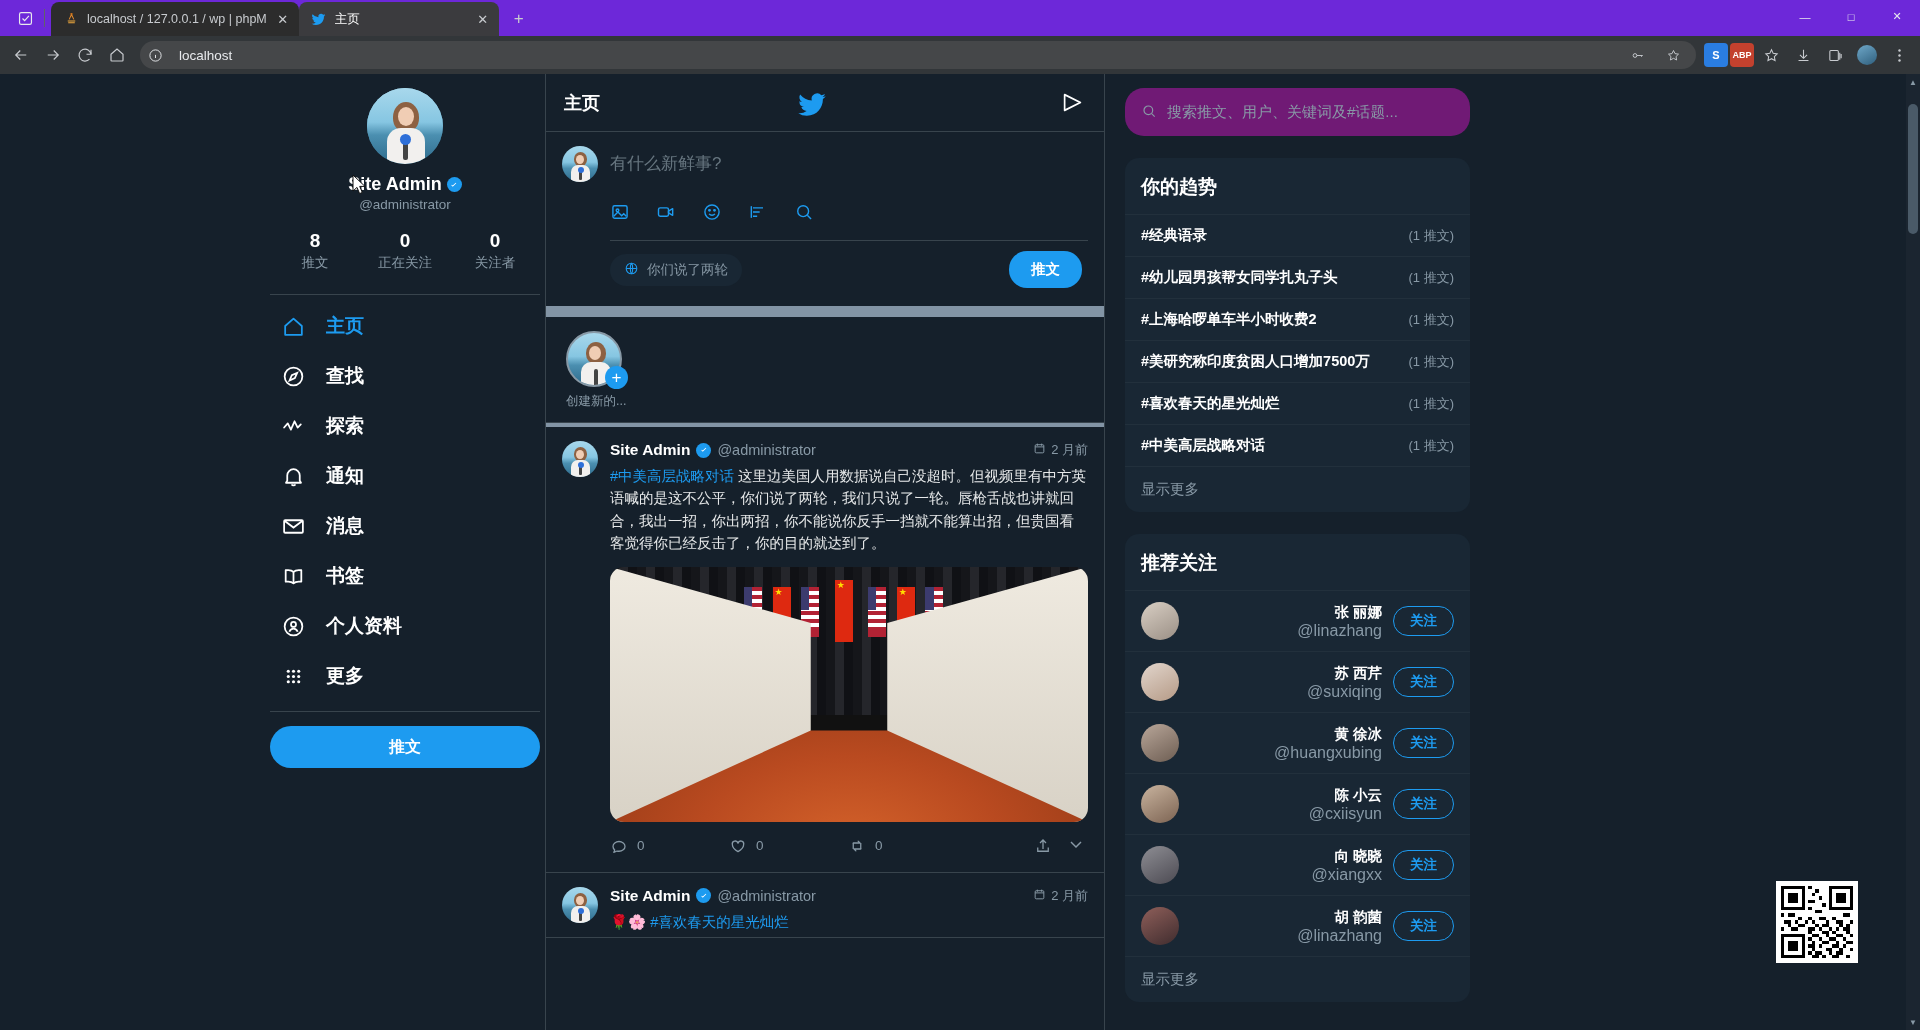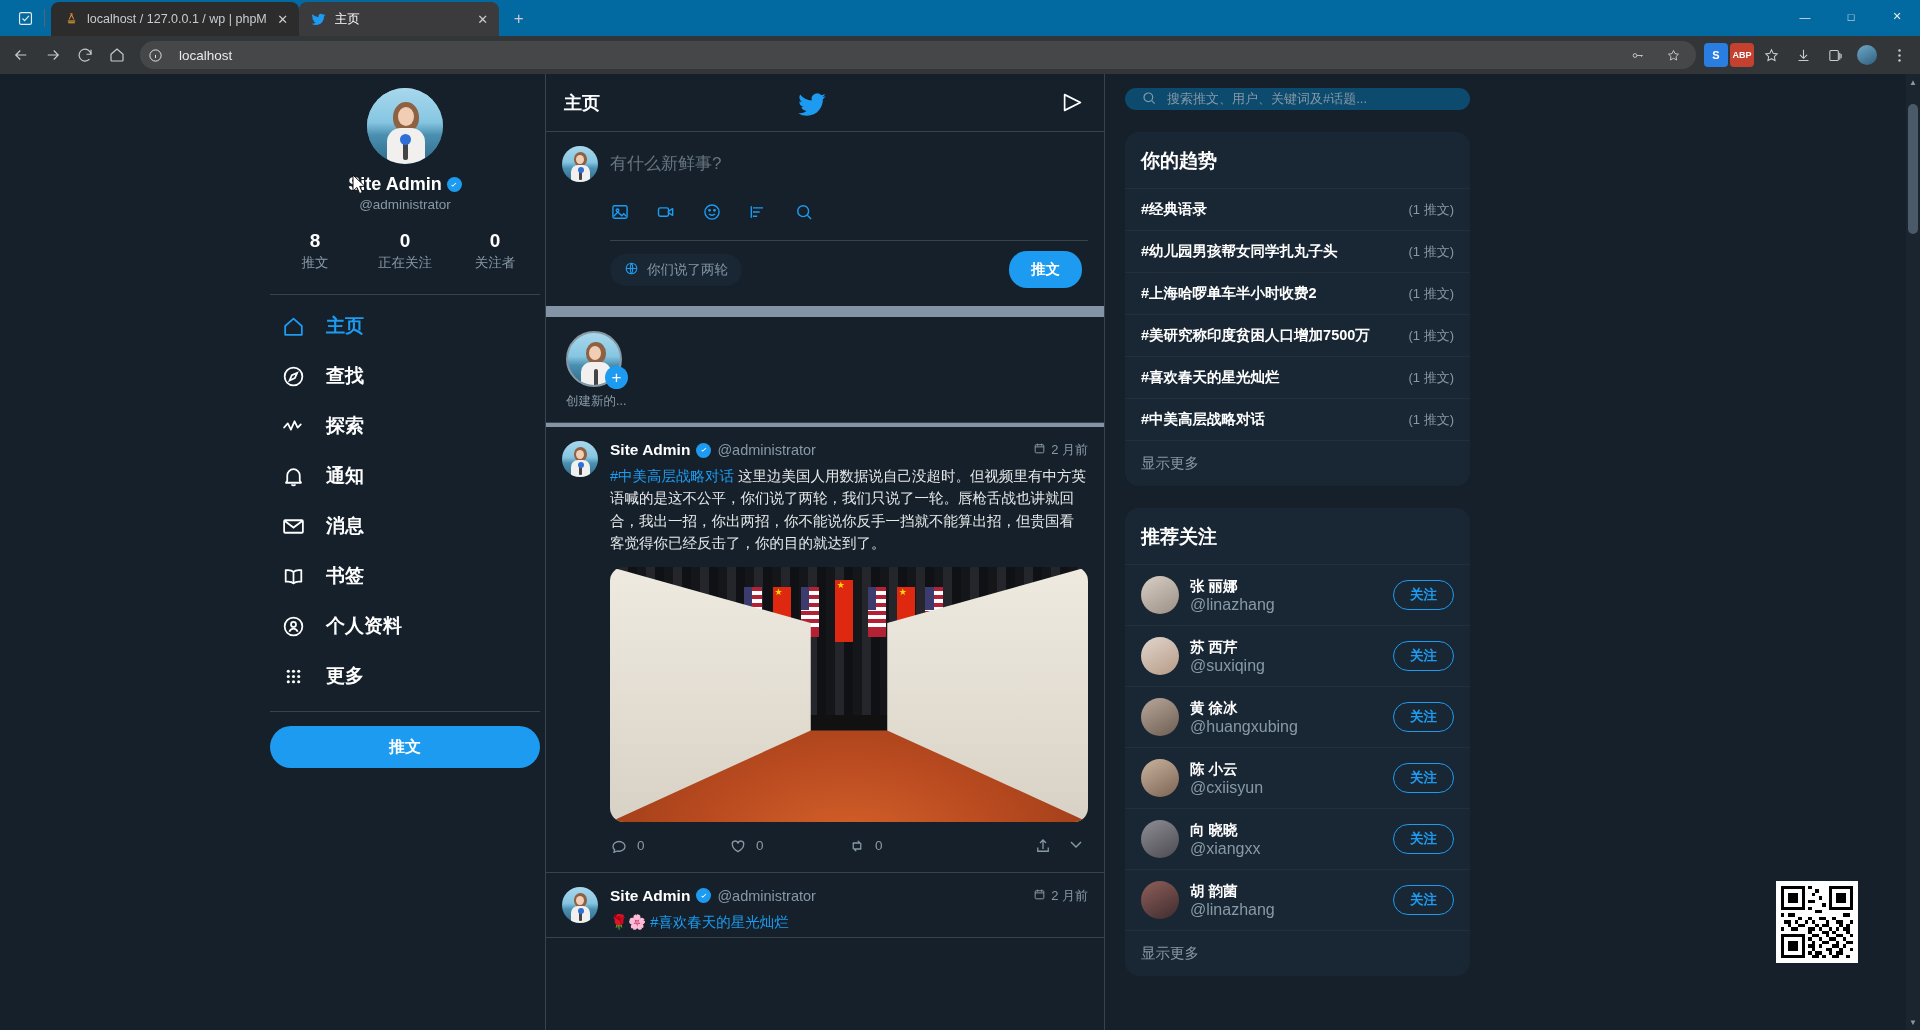--- a/index.html
+++ b/index.html
@@ -6,21 +6,21 @@
   html, body {
     width: 1920px; height: 1030px;
     background: #15202b;
     font-family: "Liberation Sans", "DejaVu Sans", sans-serif;
     overflow: hidden;
   }
 
   
   .browser { width: 1920px; height: 1030px; display: flex; flex-direction: column; background:#202124;}
   .titlebar {
-    height: 36px; background: #0369a1; display: flex; align-items: center;
+    height: 36px; background: #6d28d9; display: flex; align-items: center;
     padding-left: 8px; position: relative;
   }
   .tabstrip { display: flex; align-items: flex-end; height: 36px; flex: 1; }
   .sys-tab-icon {
     width: 34px; height: 34px; display:flex; align-items:center; justify-content:center;
     color:#e8eaed; margin-bottom:1px;
   }
   .sys-sep { width:1px; height:18px; background:#5f6368; margin:0 6px 9px 2px; }
   .tab {
     height: 34px; min-width: 200px; max-width: 260px; display: flex; align-items: center;
@@ -158,33 +158,33 @@
      clip-path: polygon(0 22%,100% 0,100% 100%,0 100%); }
   .ph-carpet { position:absolute; left:0; bottom:0; width:100%; height:46%;
      background: radial-gradient(ellipse at 50% 120%, #d4622a 0%, #b94a20 45%, #8d3614 100%);
      clip-path: polygon(42% 22%, 58% 22%, 100% 100%, 0 100%); }
   .ph-person { position:absolute; border-radius:40% 40% 20% 20%; background:#1b1b20; }
 
   
   .rightcol { width: 710px; flex: 1; padding: 14px 0 0 20px; }
   .right-inner { width: 345px; }
   .search {
-    height: 22px; background:#0c4a6e; border-radius:19px; display:flex; align-items:center;
-    gap:10px; padding:0 16px; color:#8899a6; font-size:13px;
+    height: 48px; background:#701a75; border-radius:19px; display:flex; align-items:center;
+    gap:10px; padding:0 16px; color:#8899a6; font-size:15px;
   }
   .search svg { width:16px; height:16px; flex:0 0 16px;}
   .card { background:#192734; border-radius:14px; margin-top:22px; overflow:hidden; }
   .card-title { font-size:19px; font-weight:bold; color:#fff; padding:16px 16px 14px 16px;}
   .trend-row { display:flex; align-items:center; padding:11px 16px; border-top:1px solid #22303c;}
   .trend-name { font-size:14.5px; font-weight:bold; color:#fff; flex:1;}
   .trend-count { font-size:13px; color:#8899a6; }
   .showmore { padding:13px 16px; font-size:14.5px; color:#8899a6; border-top:1px solid #22303c;}
   .who-row { display:flex; align-items:center; gap:11px; padding:11px 16px; border-top:1px solid #22303c;}
   .who-av { width:38px;height:38px;border-radius:50%;flex:0 0 38px; position:relative; overflow:hidden;}
-  .who-meta { flex:1; min-width:0;}
+  .who-meta { flex:1; min-width:0;text-align:right;}
   .who-name { font-size:14.5px; font-weight:bold; color:#fff;}
   .who-handle { font-size:16px; color:#8899a6;}
   .follow-btn { border:1px solid #1d9bf0; color:#1d9bf0; border-radius:16px; padding:5px 16px; font-size:13.5px; font-weight:bold;}
 
   
   .cursor { position:absolute; left:352px; top:100px; width:16px; height:22px; pointer-events:none;}
   .qr { position:absolute; right:62px; bottom:67px; width:82px; height:82px; background:#fff; padding:5px;}
   .qr-grid { width:100%; height:100%; }
 
   

